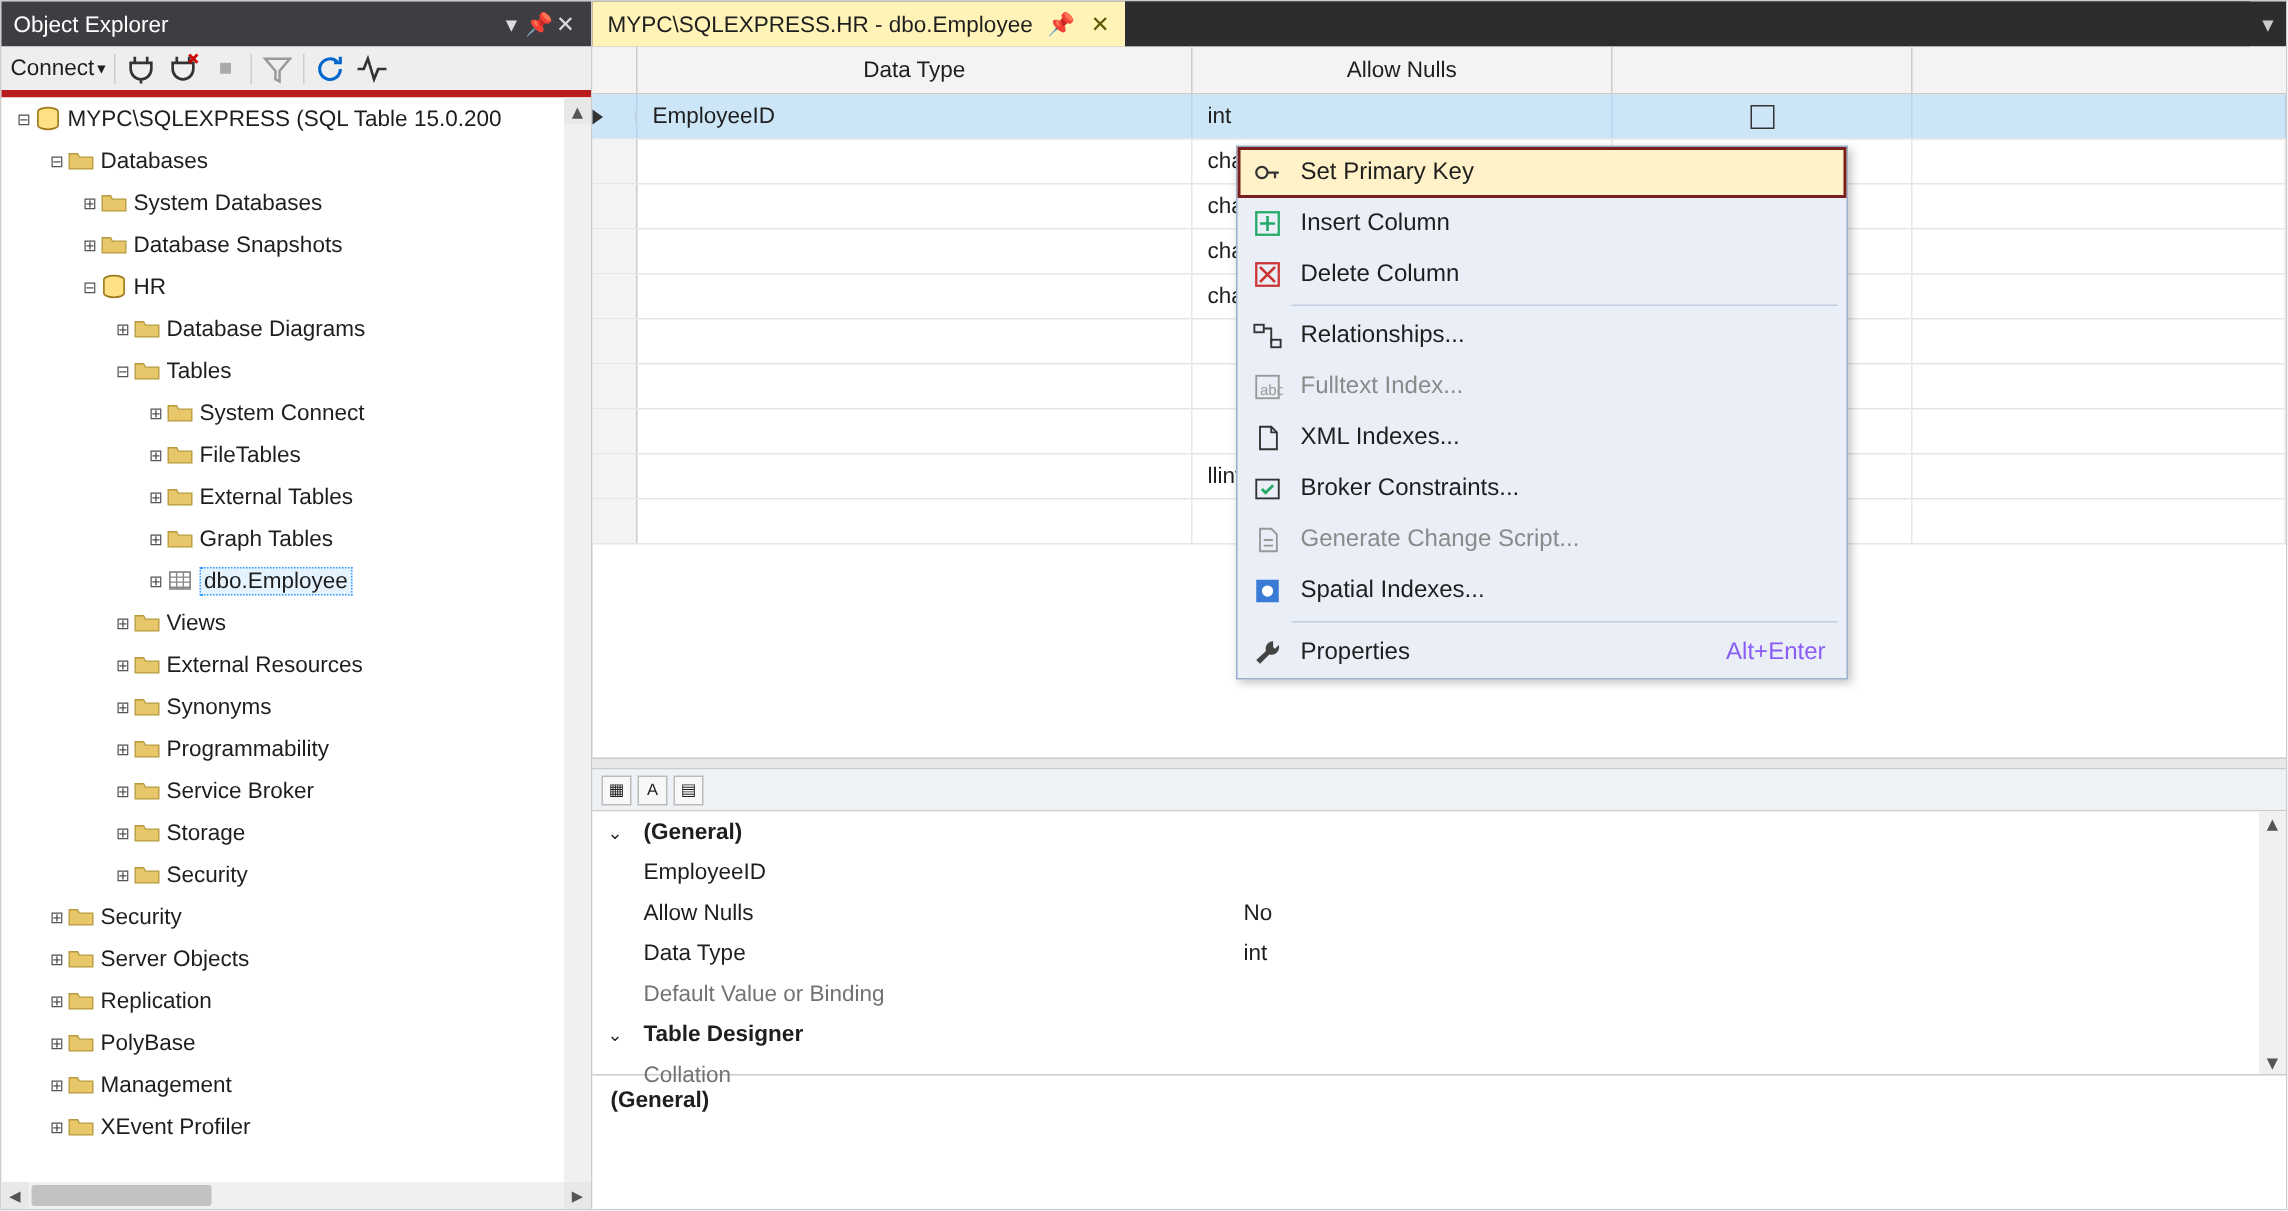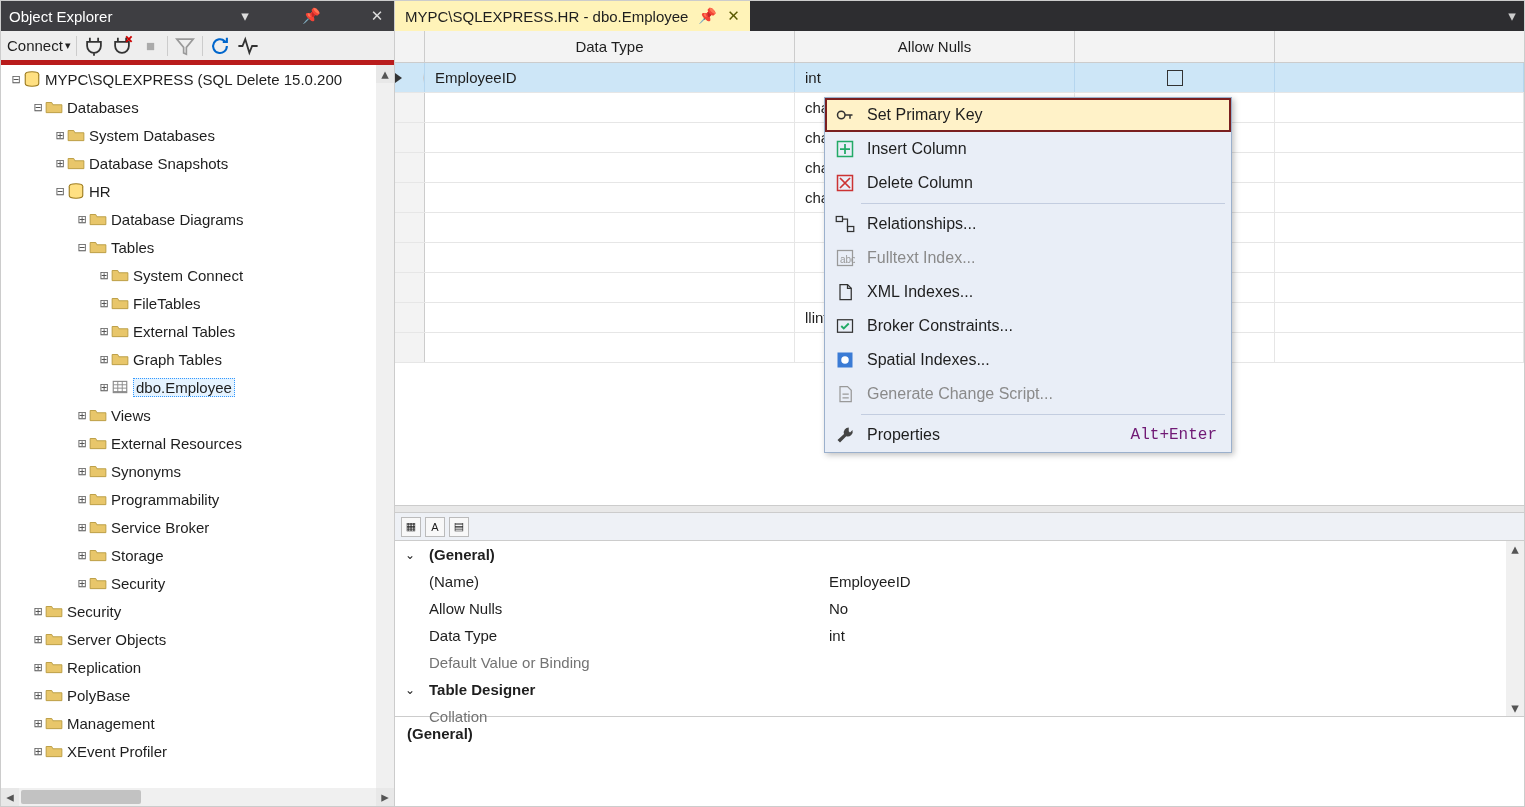--- a/index.html
+++ b/index.html
@@ -1,21 +1,21 @@
 <!DOCTYPE html>
 <html><head>
 <meta charset="utf-8">
 <style>
 * { box-sizing: border-box; margin: 0; padding: 0; font-family: "Segoe UI", Tahoma, sans-serif; }
 body { width: 1525px; height: 807px; overflow: hidden; background: #fff; font-size: 15px; color: #1e1e1e; }
 .app { display: flex; width: 100%; height: 100%; }
 
 
 .left { width: 395px; border: 1px solid #ccc; display: flex; flex-direction: column; background: #f5f5f5; }
-.left-title { background: #3e3e42; color: #fff; display: flex; align-items: center; height: 30px; padding: 0 8px; font-size: 15px; gap: 48px; }
+.left-title { background: #3e3e42; color: #fff; display: flex; align-items: center; height: 30px; padding: 0 8px; font-size: 15px; }
 .left-title .spacer { flex: 1; }
 .left-title .winbtn { width: 18px; text-align: center; color: #ddd; cursor: pointer; }
 .toolbar { display: flex; align-items: center; height: 34px; padding: 0 6px; gap: 6px; background: #eee; border-bottom: 5px solid #b91c1c; }
 .toolbar .connect { color: #1e1e1e; font-size: 15px; cursor: pointer; display: flex; align-items: center; }
 .toolbar .tbtn { width: 22px; height: 22px; display: flex; align-items: center; justify-content: center; color: #333; cursor: pointer; }
 .toolbar .sep { width: 1px; height: 20px; background: #ccc; }
 .tree { flex: 1; overflow: hidden; background: #fff; position: relative; }
 .tree-inner { position: absolute; inset: 0 0 18px 0; overflow: hidden; }
 .tree-row { display: flex; align-items: center; height: 28px; white-space: nowrap; }
 .tree-row .exp { width: 14px; text-align: center; color: #555; font-size: 11px; cursor: pointer; }
@@ -48,21 +48,21 @@
 .grid-body .grow.selected > div { border-right: 1px solid #b5d6ef; }
 .grid-body .grow.selected .sel { background: #cde6f7; }
 .chk { width: 16px; height: 16px; border: 1px solid #333; display: inline-flex; align-items: center; justify-content: center; }
 .chk.checked::after { content: "✓"; font-size: 13px; }
 .allow-col { justify-content: center !important; }
 
 
 .ctxmenu { position: absolute; left: 429px; top: 96px; width: 408px; background: #e9eef7; border: 1px solid #9bb0cc; box-shadow: 2px 2px 6px rgba(0,0,0,0.25); z-index: 100; }
 .ctxmenu .mi { height: 34px; display: flex; align-items: center; padding-left: 42px; padding-right: 14px; cursor: pointer; position: relative; font-size: 16px; }
 .ctxmenu .mi .mico { position: absolute; left: 10px; width: 20px; height: 20px; display: flex; align-items: center; justify-content: center; }
-.ctxmenu .mi .short { margin-left: auto; color: #701a75; font-family: Liberation Mono, monospace; }
+.ctxmenu .mi .short { margin-left: auto; color: #8b5cf6; }
 .ctxmenu .mi.highlight { background: #fff2c8; outline: 2px solid #7a1f1f; outline-offset: -2px; }
 .ctxmenu .mi.disabled { color: #8a8a8a; }
 .ctxmenu .msep { height: 1px; background: #c3cde0; margin: 3px 6px 3px 36px; }
 
 
 .propsplit { height: 8px; background: #e8e8e8; border-top: 1px solid #ccc; border-bottom: 1px solid #ccc; }
 .propbar { height: 28px; background: #eef1f6; border-bottom: 1px solid #ccc; display:flex; align-items:center; padding-left:6px; gap:4px; }
 .propbar .pbtn { width: 20px; height: 20px; border: 1px solid #bbb; background: #f8f8f8; cursor:pointer; display:flex;align-items:center;justify-content:center; font-size:11px; }
 .propgrid { flex: 0 0 auto; background: #fff; position: relative; }
 .propgrid .prow { display: grid; grid-template-columns: 30px 400px 1fr 20px; height: 27px; align-items: center; }
@@ -133,21 +133,21 @@
     <div class="tree">
       <div class="tree-inner" id="tree-inner">
           <div class="tree-row" style="padding-left: 8px;">
             <span class="exp">⊟</span>
             <span class="ico">
               <svg viewBox="0 0 16 16">
                 <ellipse cx="8" cy="4" rx="6" ry="2.4" fill="#ffe082" stroke="#9e7c1f"></ellipse>
                 <path d="M2 4v8c0 1.3 2.7 2.4 6 2.4s6-1.1 6-2.4V4" fill="#ffe082" stroke="#9e7c1f"></path>
               </svg>
             </span>
-            <span class="lbl">MYPC\SQLEXPRESS (SQL Delete 15.0.200</span>
+            <span class="lbl">MYPC\SQLEXPRESS (SQL Table 15.0.200</span>
           </div>
           <div class="tree-row" style="padding-left: 30px;">
             <span class="exp">⊟</span>
             <span class="ico">
               <svg viewBox="0 0 16 16">
                 <path d="M1 4h5l1 2h8v7H1z" fill="#e8c66a" stroke="#b89a3e" stroke-width="0.8"></path>
               </svg>
             </span>
             <span class="lbl">Databases</span>
           </div>
@@ -499,21 +499,20 @@
     </div>
     <div class="propgrid" id="propgrid" style="height:175px;">
       <div class="prow header">
           <div class="pexp">⌄</div>
           <div class="pkey">(General)</div>
           <div class="pval"></div>
           <div></div>
         </div>
         <div class="prow">
           <div class="pexp"></div>
-          <div class="pkey">(Name)</div>
           <div class="pval">EmployeeID</div>
           <div></div>
         </div>
         <div class="prow">
           <div class="pexp"></div>
           <div class="pkey">Allow Nulls</div>
           <div class="pval">No</div>
           <div></div>
         </div>
         <div class="prow">
@@ -609,37 +608,37 @@
         </div>
         <div class="mi">
           <span class="mico">
             <svg viewBox="0 0 16 16">
               <rect x="2" y="3" width="12" height="10" fill="none" stroke="#333"></rect>
               <path d="M5 8l2 2 4-4" stroke="#2a6" fill="none" stroke-width="1.5"></path>
             </svg>
           </span>
           <span>Broker Constraints...</span>
         </div>
+        <div class="mi disabled">
+          <span class="mico">
+            <svg viewBox="0 0 16 16">
+              <path d="M4 2h6l3 3v9H4z" fill="none" stroke="#999"></path>
+              <path d="M6 8h5M6 11h5" stroke="#999"></path>
+            </svg>
+          </span>
+          <span>Generate Change Script...</span>
+        </div>
         <div class="mi">
           <span class="mico">
             <svg viewBox="0 0 16 16">
               <rect x="2" y="2" width="12" height="12" fill="#3a7bd5"></rect>
               <circle cx="8" cy="8" r="3" fill="#fff"></circle>
             </svg>
           </span>
           <span>Spatial Indexes...</span>
-        </div>
-        <div class="mi disabled">
-          <span class="mico">
-            <svg viewBox="0 0 16 16">
-              <path d="M4 2h6l3 3v9H4z" fill="none" stroke="#999"></path>
-              <path d="M6 8h5M6 11h5" stroke="#999"></path>
-            </svg>
-          </span>
-          <span>Generate Change Script...</span>
         </div>
         <div class="msep"></div>
         <div class="mi">
           <span class="mico">
             <svg viewBox="0 0 16 16">
               <path d="M11 2a4 4 0 0 0-3.8 5.2L2 12l2 2 5-5a4 4 0 0 0 5-5l-2 2-1-1z" fill="#444"></path>
             </svg>
           </span>
           <span>Properties</span>
           <span class="short">Alt+Enter</span>

